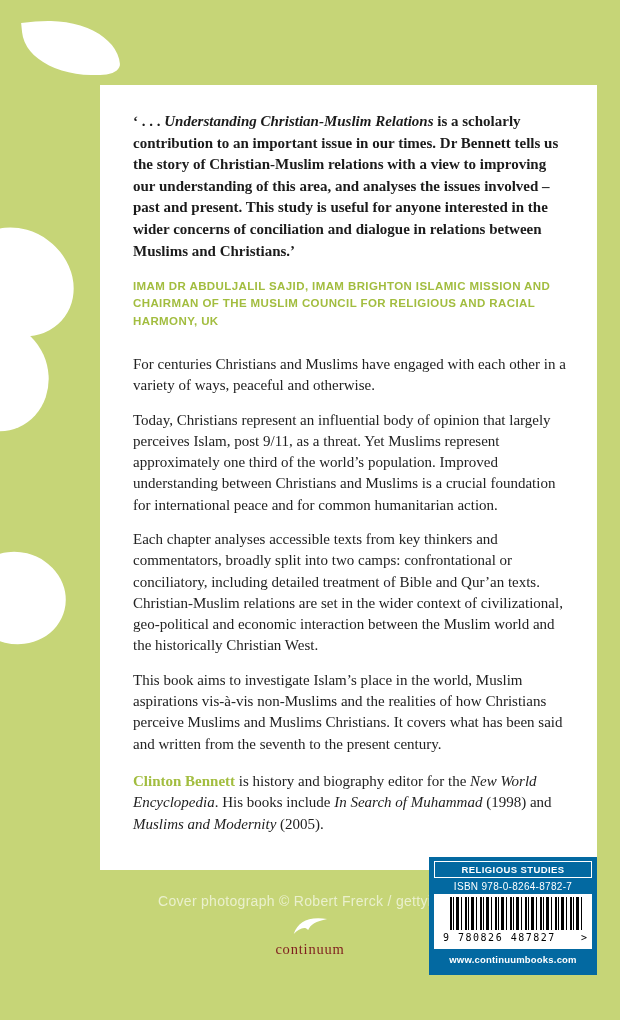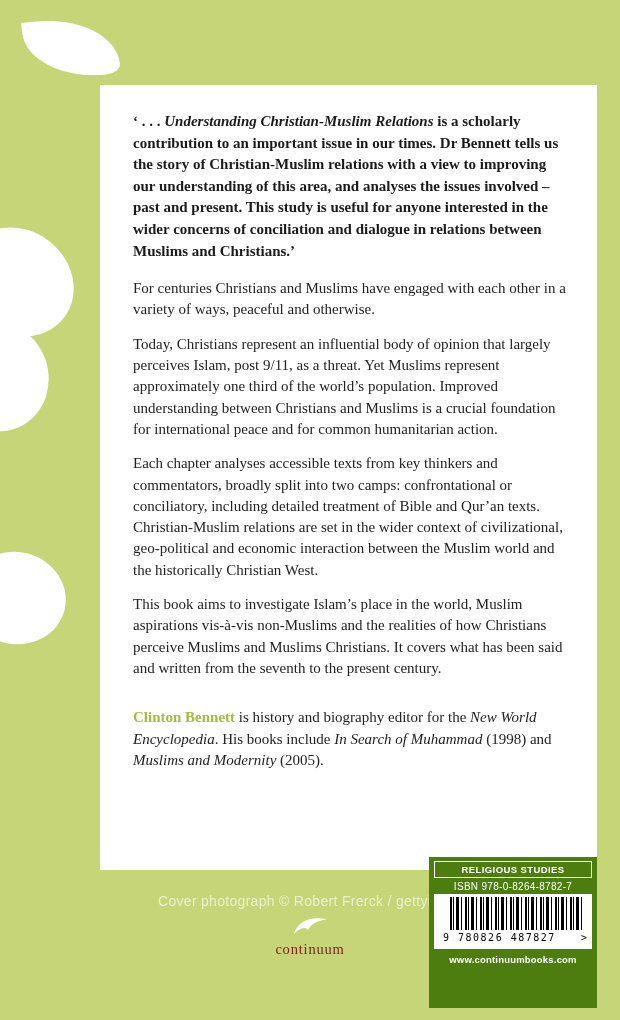--- a/index.html
+++ b/index.html
@@ -32,43 +32,43 @@
   .attribution{
     margin:0 0 24px 0;
     font-family:"Liberation Sans", sans-serif;
     font-size:11.5px;font-weight:700;letter-spacing:0.4px;
     line-height:1.5;color:#a2bd3f;
   }
   .para{
     margin:0 0 13px 0;
     font-size:15px;line-height:1.42;color:#222;
   }
-  .bio{margin-top:28px;}
+  .bio{margin-top:16px;}
   .bio .accent{color:#a2bd3f;font-weight:700;}
   .bio em{font-style:italic;}
 
   
   .credit{
     position:absolute;left:158px;top:893px;
     font-family:"Liberation Sans", sans-serif;
     font-size:14px;color:#eef3d6;opacity:.9;letter-spacing:.3px;
   }
   .logo{
     position:absolute;left:50%;top:915px;transform:translateX(-50%);
     text-align:center;color:#fff;
   }
   .logo-text{
     font-family:"Liberation Serif", serif;
     font-size:14.5px;letter-spacing:.8px;margin-top:2px;color:#7f1d1d;
   }
 
   
   .isbn-box{
-    position:absolute;right:23px;top:857px;width:168px;height:151px;
-    background:#4d7c0f;color:#fff;box-sizing:border-box;
+    position:absolute;right:23px;top:857px;width:168px;height:118px;
+    background:#0369a1;color:#fff;box-sizing:border-box;
     font-family:"Liberation Sans", sans-serif;
   }
   .isbn-category{
     margin:4px 5px 3px 5px;border:1px solid #fff;
     text-align:center;font-size:9.5px;font-weight:700;
     letter-spacing:.4px;padding:2px 0;
   }
   .isbn-label{
     text-align:center;font-size:10px;letter-spacing:.3px;margin:1px 0 2px 0;
   }
@@ -98,20 +98,21 @@
 <div class="page">
 
   <div class="deco deco-leaf"></div>
   <div class="deco deco-a"></div>
   <div class="deco deco-b"></div>
   <div class="deco deco-c"></div>
 
   <main class="panel">
     <p class="quote"><span>‘ . . . </span><em>Understanding Christian-Muslim Relations</em><span> is a scholarly contribution to an important issue in our times. Dr Bennett tells us the story of Christian-Muslim relations with a view to improving our understanding of this area, and analyses the issues involved – past and present. This study is useful for anyone interested in the wider concerns of conciliation and dialogue in relations between Muslims and Christians.’</span></p>
 
+    <p class="attribution">IMAM DR ABDULJALIL SAJID, IMAM BRIGHTON ISLAMIC MISSION AND CHAIRMAN OF THE MUSLIM COUNCIL FOR RELIGIOUS AND RACIAL HARMONY, UK</p>
 
     <p class="para">For centuries Christians and Muslims have engaged with each other in a variety of ways, peaceful and otherwise.</p>
     <p class="para">Today, Christians represent an influential body of opinion that largely perceives Islam, post 9/11, as a threat. Yet Muslims represent approximately one third of the world’s population. Improved understanding between Christians and Muslims is a crucial foundation for international peace and for common humanitarian action.</p>
     <p class="para">Each chapter analyses accessible texts from key thinkers and commentators, broadly split into two camps: confrontational or conciliatory, including detailed treatment of Bible and Qur’an texts. Christian-Muslim relations are set in the wider context of civilizational, geo-political and economic interaction between the Muslim world and the historically Christian West.</p>
     <p class="para">This book aims to investigate Islam’s place in the world, Muslim aspirations vis-à-vis non-Muslims and the realities of how Christians perceive Muslims and Muslims Christians. It covers what has been said and written from the seventh to the present century.</p>
 
     <p class="para bio"><span class="accent">Clinton Bennett</span><span> is history and biography editor for the </span><em>New World Encyclopedia</em><span>. His books include </span><em>In Search of Muhammad</em><span> (1998) and </span><em>Muslims and Modernity</em><span> (2005).</span></p>
   </main>
 
   <div class="credit">Cover photograph © Robert Frerck / gettyimages</div>

